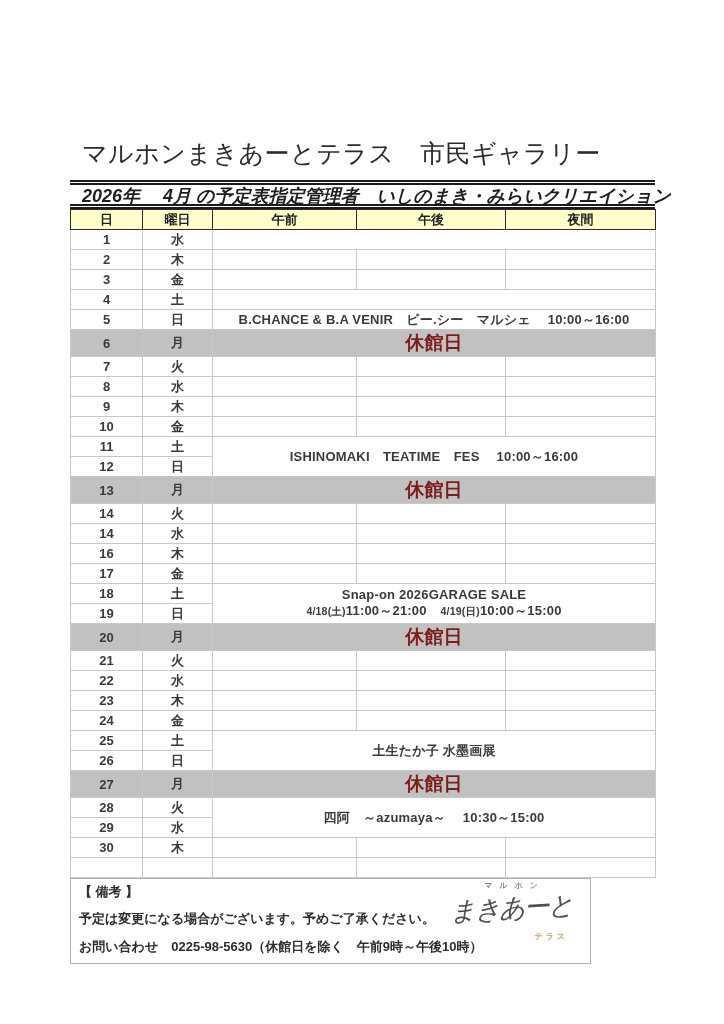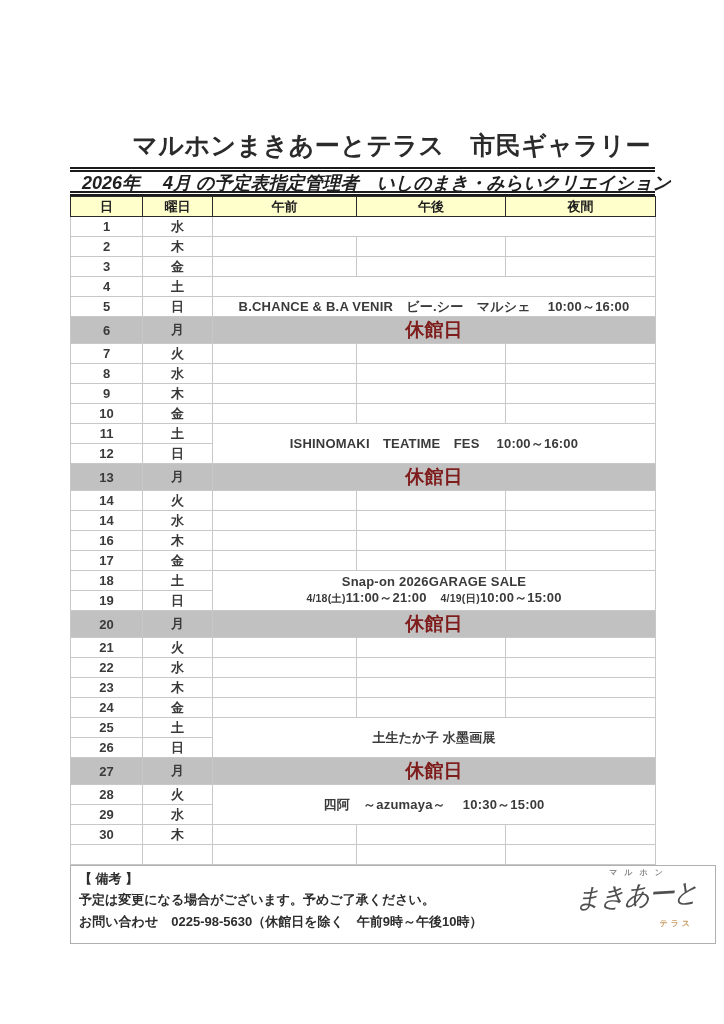--- a/index.html
+++ b/index.html
@@ -9,25 +9,25 @@
     color: #333;
     position: relative;
     overflow: hidden;
   }
   .content {
     position: absolute;
     left: 70px; top: 0;
     width: 585px;
   }
   .title {
-    margin: 4px;
+    margin: 12px;
     padding-top: 126px;
-    text-align: right;
+    text-align: left;
     font-size: 25px;
-    font-weight: 700;
+    font-weight: 400;
     color: #2b2b2b;
     letter-spacing: 0.5px;
     line-height: 1.2;
   }
   .info-row {
     margin-top: 7px;
     border-top: 5px double #1b1b1b;
     border-bottom: 5px double #1b1b1b;
     display: flex;
     justify-content: space-between;
@@ -69,30 +69,30 @@
   }
   td.c-day { font-size: 13.5px; color: #333; }
   td.c-event { font-size: 13.5px; letter-spacing: 0.2px; }
   td.c-event .small { font-size: 10.5px; }
   .wd-blue { color: #2E75B6; }
   .wd-red  { color: #E0471B; }
   tr.closed td { background: #C1C1C1; }
   tr.closed td.c-event { color: #7f1d1d; font-size: 19px; }
   .notes {
     box-sizing: border-box;
-    width: 646px;
+    width: 521px;
     border: 1px solid #b0b0b0;
     min-height: 79px;
     padding: 4px 8px 6px 8px;
     position: relative;
     font-weight: 700;
     color: #2d2d2d;
   }
   .notes .heading { font-size: 13px; margin: 0 0 2px 0; }
-  .notes .line { font-size: 13px; margin: 3px 0 0 0; line-height: 1.45; white-space: pre; }
+  .notes .line { font-size: 13px; margin: 9px 0 0 0; line-height: 1.45; white-space: pre; }
   .logo {
     position: absolute;
     right: 16px; top: 3px;
     width: 126px;
     text-align: center;
     line-height: 1;
     user-select: none;
   }
   .logo-top {
     font-size: 8px;

